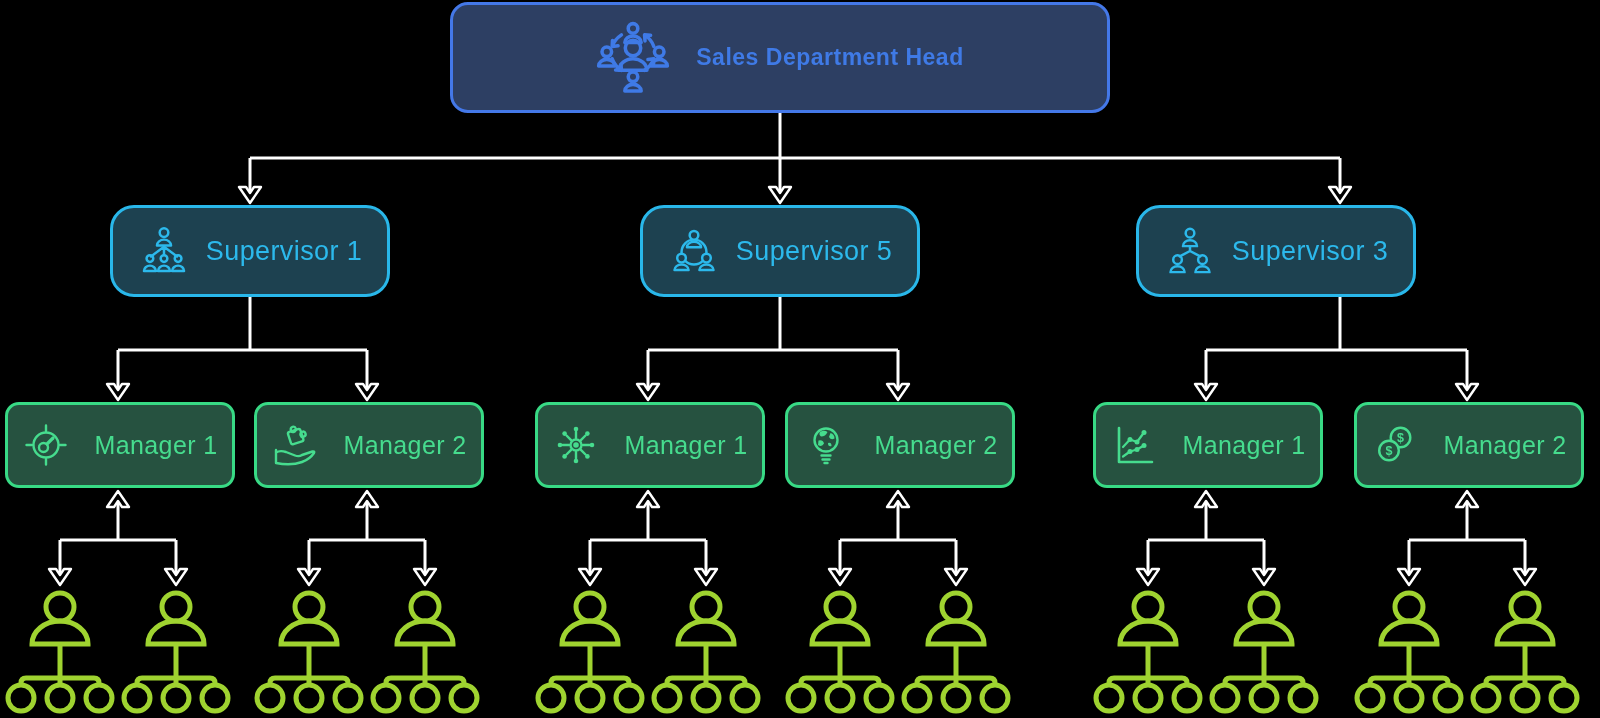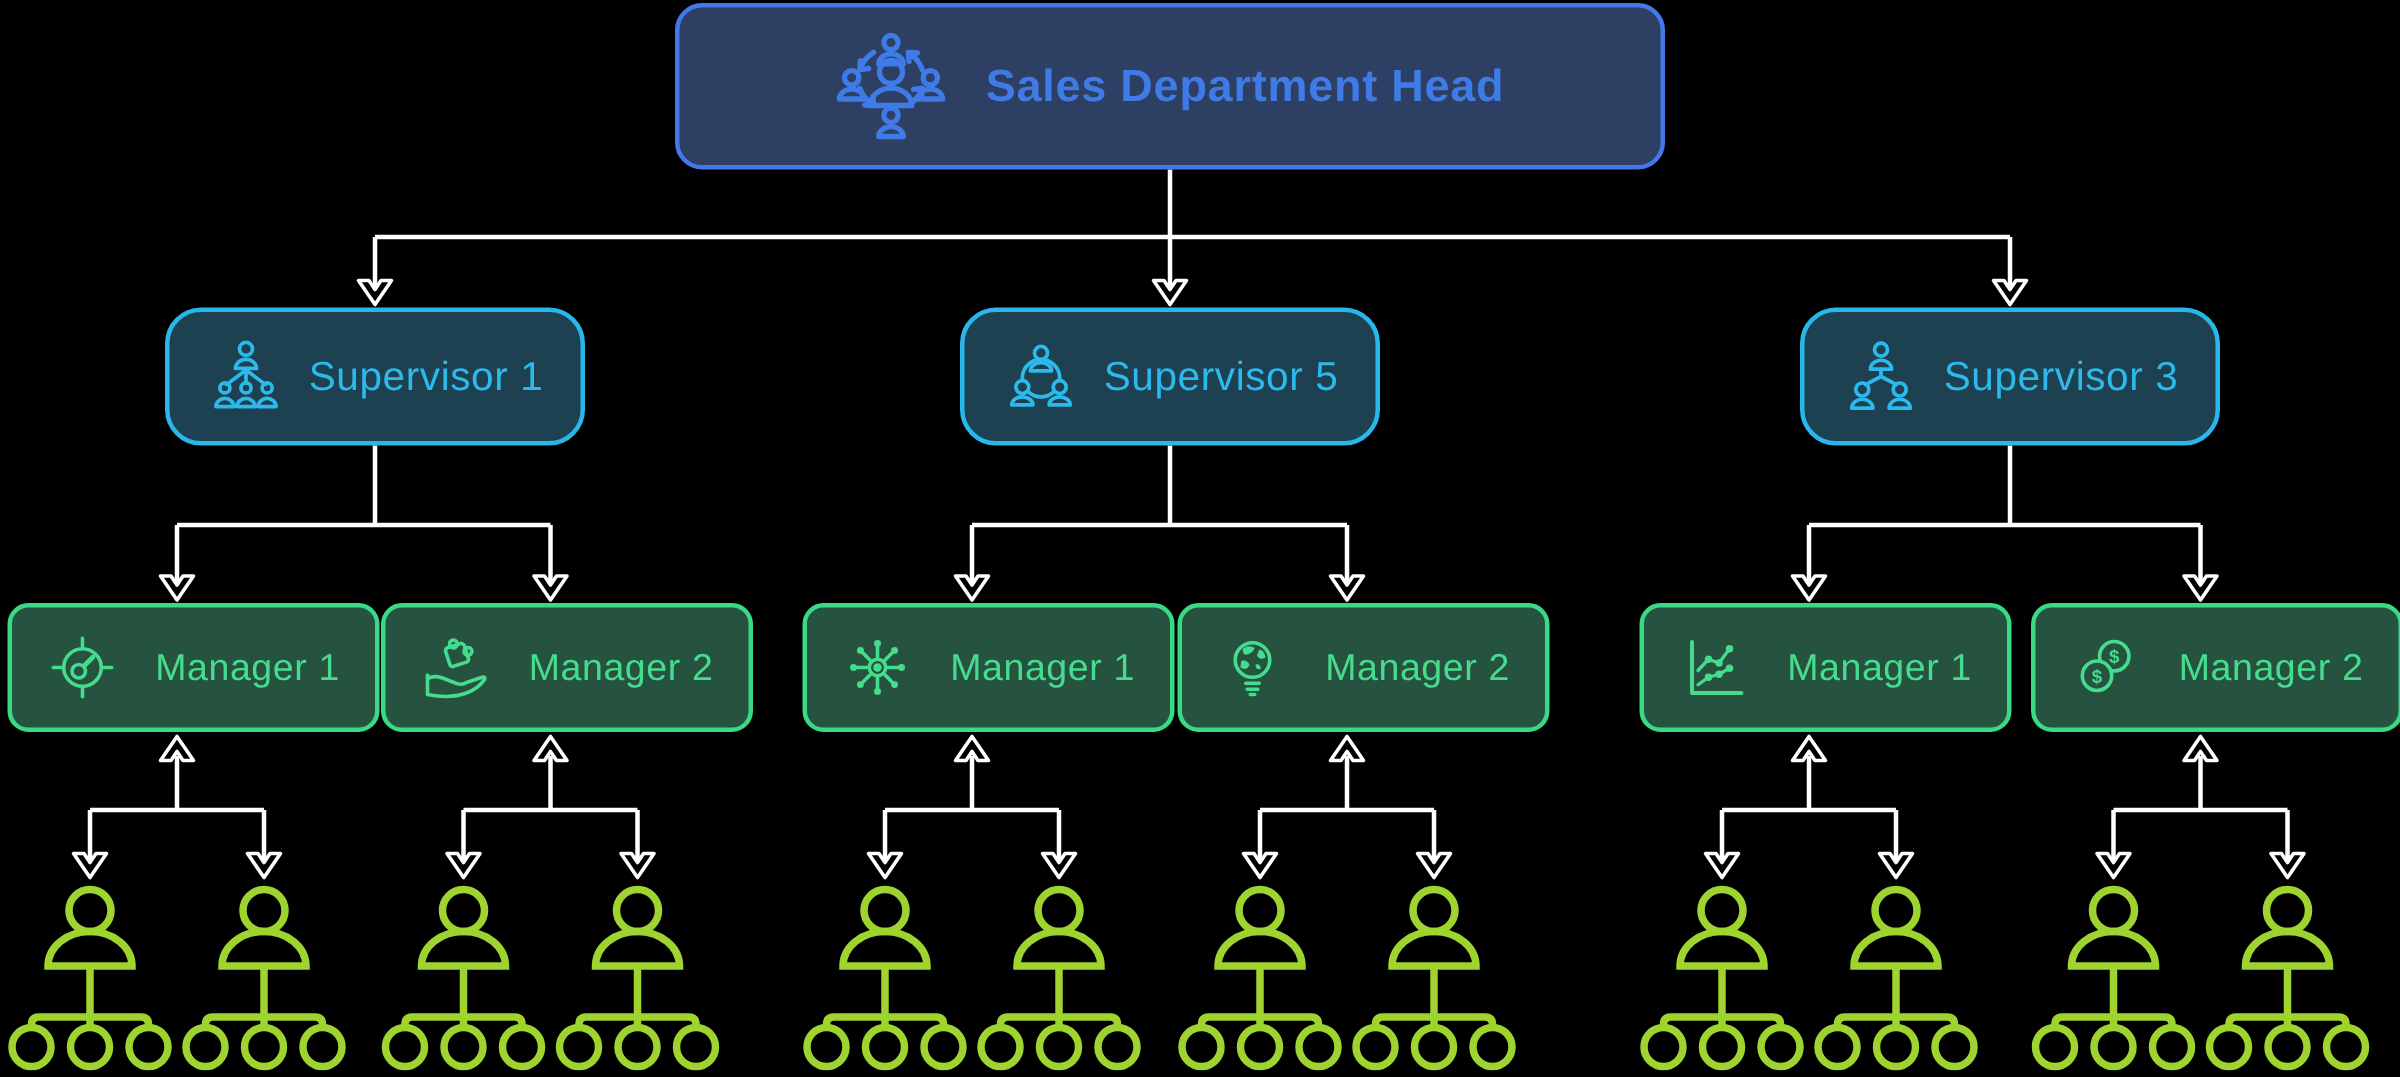--- a/index.html
+++ b/index.html
@@ -4,25 +4,25 @@
 <style>
   html,body{margin:0;padding:0;background:#000;}
   .canvas{position:relative;width:1600px;height:718px;background:#000;overflow:hidden;
           font-family:"Liberation Sans",sans-serif;}
   .connectors{position:absolute;left:0;top:0;}
   .node{position:absolute;display:flex;align-items:center;justify-content:center;
         box-sizing:border-box;border-radius:18px;}
   .node .label{line-height:1;white-space:nowrap;}
   .node-head{left:450px;top:2px;width:660px;height:111px;background:#2d3f63;
              border:3.5px solid #4478e8;gap:26px;}
-  .node-head .label{color:#3f7ae6;font-size:30px;font-weight:700;letter-spacing:.5px;}
+  .node-head .label{color:#3f7ae6;font-size:23px;font-weight:700;letter-spacing:.5px;}
   .node-sup{top:205px;width:280px;height:92px;background:#1d4150;
             border:3px solid #29b7ea;border-radius:24px;gap:16px;}
   .node-sup .label{color:#2cb9ec;font-size:27px;font-weight:400;letter-spacing:.4px;}
-  .node-mgr{top:402px;width:248px;height:86px;background:#265240;
+  .node-mgr{top:402px;width:230px;height:86px;background:#265240;
             border:3px solid #38da85;border-radius:14px;gap:24px;}
   .node-mgr .label{color:#46dc8e;font-size:25px;font-weight:400;letter-spacing:.4px;}
   .team{position:absolute;top:588px;width:110px;height:126px;}
   .boxicon{flex:0 0 auto;}
 </style>
 </head>
 <body>
 
 <div class="canvas">
 
@@ -129,21 +129,21 @@
           <path d="M17.5 20.5 a6.5 5 0 0 1 13 0 Z"></path>
         <circle cx="12.5" cy="30.5" r="4"></circle>
           <path d="M6 41.5 a6.5 5 0 0 1 13 0 Z"></path>
         <circle cx="35.5" cy="30.5" r="4"></circle>
           <path d="M29 41.5 a6.5 5 0 0 1 13 0 Z"></path>
       </g>
     </svg>
     <span class="label">Supervisor 5</span>
   </div>
 
-  <div class="node node-sup" style="left:1200px">
+  <div class="node node-sup" style="left:1136px">
     <svg class="boxicon" width="52" height="52" viewBox="0 0 48 48" fill="none" stroke="#2cb9ec" stroke-width="2.3" stroke-linecap="round" stroke-linejoin="round">
       <circle cx="24" cy="7.5" r="4"></circle>
         <path d="M17.5 19.5 a6.5 5.5 0 0 1 13 0 Z"></path>
       <path d="M24 19.5 V24 M24 24 L14.5 29 M24 24 L33.5 29"></path>
       <circle cx="12.5" cy="32" r="4"></circle>
         <path d="M6 43.5 a6.5 5.5 0 0 1 13 0 Z"></path>
       <circle cx="35.5" cy="32" r="4"></circle>
         <path d="M29 43.5 a6.5 5.5 0 0 1 13 0 Z"></path>
     </svg>
     <span class="label">Supervisor 3</span>

